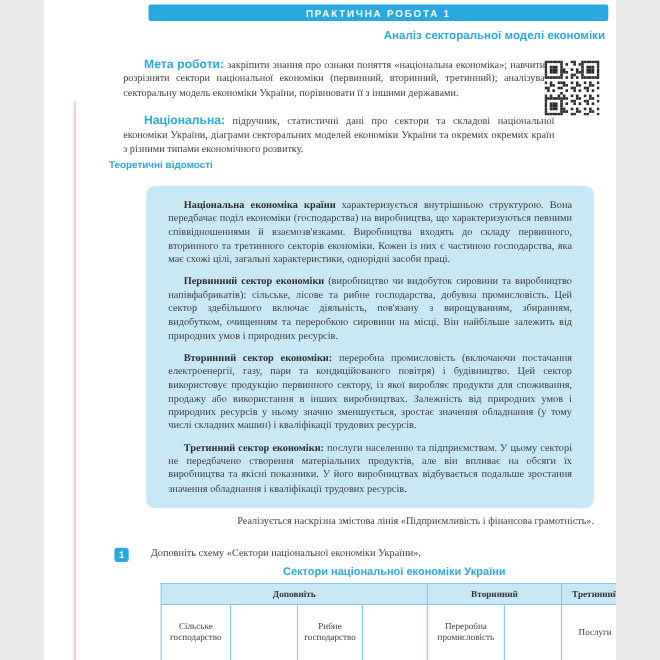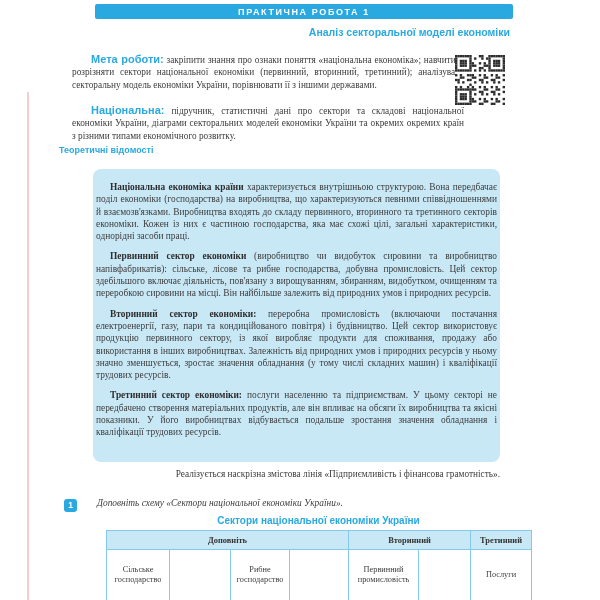--- a/index.html
+++ b/index.html
@@ -1,17 +1,17 @@
 <!DOCTYPE html>
 <html style="--accent: #2aa9e0; --box: #c9e8f6; --tborder: #85c9e8; --text: #3c3c3c;"><head>
 <meta charset="utf-8">
 <style>
   html,body { margin:0; padding:0; background:#e8e8e8; }
   .page {
-    position:relative; width:600px; height:600px; background:#ffffff;
+    position:relative; width:520px; height:600px; background:#ffffff;
     font-family:"Liberation Serif", serif; color:var(--text,#3c3c3c);
     overflow:hidden; margin:0 auto;
   }
   .page-edge {
     position:absolute; left:27px; top:92px; width:2px; height:508px;
     background:#f0c6ca; opacity:.85;
   }
   .topbar {
     position:absolute; left:95px; top:4px; width:418px; height:15px;
     background:var(--accent,#2aa9e0); border-radius:2px;
@@ -38,40 +38,40 @@
   .equip { left:59px; top:104px; width:392px; }
   .theory-link {
     position:absolute; left:59px; top:145px;
     color:var(--accent,#2aa9e0); font-family:"Liberation Sans", sans-serif;
     font-weight:bold; font-size:9px;
   }
   .qr { position:absolute; left:455px; top:55px; width:50px; height:50px; }
   .theory-box {
     position:absolute; left:93px; top:169px; width:407px; height:293px;
     background:var(--box,#c9e8f6); border-radius:8px;
-    padding:12px 3px; box-sizing:border-box;
+    padding:12px 20px; box-sizing:border-box;
   }
   .theory-box p {
     margin:0 0 8px 0; text-align:justify; text-indent:14px;
     font-size:9.4px; line-height:12.3px;
   }
   .theory-box b { color:#2d2d2d; }
   .note {
     position:absolute; left:93px; top:469px; width:407px; margin:0;
     text-align:right; font-size:9.3px;
   }
   .task { position:absolute; left:64px; top:492px; width:440px; }
   .badge {
     display:inline-block; width:13px; height:13px; margin-right:16px;
     background:var(--accent,#2aa9e0); color:#fff; border-radius:3px;
     text-align:center; font-family:"Liberation Sans", sans-serif;
     font-weight:bold; font-size:8.5px; line-height:13px; vertical-align:-2px;
     text-indent:0;
   }
-  .task-text { font-size:9.4px;font-style:italic; }
+  .task-text { font-size:9.4px; }
   .scheme-title {
     position:absolute; left:106px; top:515px; width:425px; text-align:center;
     color:var(--accent,#2aa9e0); font-family:"Liberation Sans", sans-serif;
     font-weight:bold; font-size:10px;
   }
   table.scheme {
     position:absolute; left:106px; top:530px; width:425px;
     border-collapse:collapse; table-layout:fixed;
   }
   .scheme th, .scheme td { border:1px solid var(--tborder,#85c9e8); }
@@ -336,20 +336,20 @@
         <tr>
       <th colspan="4">Доповніть</th>
       <th colspan="2">Вторинний</th>
       <th>Третинний</th>
     </tr>
     <tr>
       <td>Сільське господарство</td>
       <td></td>
       <td>Рибне господарство</td>
       <td></td>
-      <td>Первинний промисловість</td>
+      <td>Переробна промисловість</td>
       <td></td>
       <td>Послуги</td>
     </tr>
   </tbody>
     </table>
 
 </div>
 
 </body></html>

